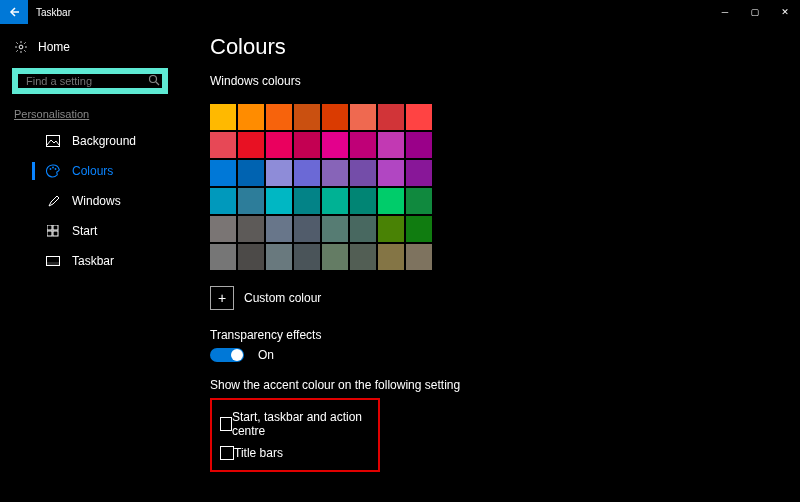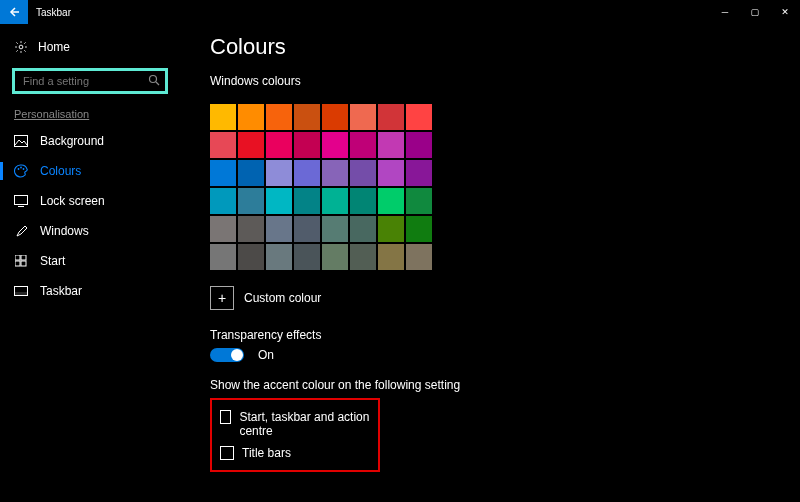--- a/index.html
+++ b/index.html
@@ -8,26 +8,26 @@
 .titlebar { height: 24px; background: #000; display: flex; align-items: center; }
 .back-btn { width: 28px; height: 24px; background: #0078d7; display: flex; align-items: center; justify-content: center; }
 .ttl { font-size: 10px; margin-left: 8px; color: #fff; }
 .win-controls { margin-left: auto; display: flex; gap: 0; }
 .win-btn { width: 30px; height: 24px; display: flex; align-items: center; justify-content: center; color: #fff; font-size: 9px; }
 
 .content { display: flex; height: 478px; }
 .sidebar { width: 180px; padding-top: 10px; }
 .home-row { display:flex; align-items:center; padding: 6px 14px; gap:10px; font-size:12px; }
 .search-wrap { margin: 8px 12px 14px 12px; }
-.search { width: 100%; height: 26px; background: #000; border: 3px solid #5eead4; color:#999; font-size: 11px; padding: 0 24px 0 8px; }
+.search { width: 100%; height: 26px; background: #000; border: 6px solid #5eead4; color:#999; font-size: 11px; padding: 0 24px 0 8px; }
 .search-row { position: relative; }
 .search-ico { position:absolute; right:8px; top:6px; color:#888; font-size:12px; }
 
 .sec-label { color:#888; font-size:11px; padding: 0 14px 6px 14px; text-decoration: underline; }
-.nav-item { display:flex; align-items:flex-end; gap:12px; padding: 8px 14px; font-size: 12px; color:#fff; }
+.nav-item { display:flex; align-items:flex-end; gap:12px; padding: 8px 14px; font-size: 12px; color:#fff;margin-left:32px; }
 .nav-item.selected { color:#0a84ff; position: relative; }
 .nav-item.selected::before { content:""; position:absolute; left:0; top:6px; bottom:6px; width:3px; background:#0a84ff; }
 .nav-ico { width:14px; height:14px; display:flex; align-items:center; justify-content:center; font-size:12px; }
 
 .main { flex:1; padding: 10px 0 0 30px; height: 478px; overflow-y: hidden; }
 h1.page-title { font-weight: 300; font-size: 22px; margin-bottom: 14px; }
 .subhead { font-size: 12px; margin-bottom: 16px; }
 
 .swatch-grid { display:grid; grid-template-columns: repeat(8, 26px); grid-auto-rows: 26px; gap: 2px; margin-bottom: 16px; }
 .swatch { width:26px; height:26px; }
@@ -37,21 +37,21 @@
 
 h2.more { font-weight: 400; font-size: 15px; margin-bottom: 10px; }
 .opt-label { font-size: 12px; margin-bottom: 6px; }
 
 .toggle-row { display:flex; align-items:center; gap:14px; margin-bottom: 16px; }
 .toggle { width:34px; height:14px; background:#0078d7; border-radius: 8px; position:relative; }
 .toggle .knob { position:absolute; right:1px; top:1px; width:12px; height:12px; background:#fff; border-radius:50%; }
 .toggle-state { font-size: 12px; }
 
 .redbox { border: 2px solid #e10000; padding: 6px 8px; width:170px; margin-bottom: 12px; }
-.check-row { display:flex; gap:8px; padding: 4px 0; font-size:12px; }
+.check-row { display:flex; align-items:center; padding: 4px 0; font-size:12px; }
 .checkbox { width:14px; height:14px; border:1.5px solid #fff; }
 </style>
 </head>
 <body>
 
 <div class="titlebar">
   <div class="back-btn">
     <svg width="12" height="12" viewBox="0 0 12 12">
         <path d="M7 2 L3 6 L7 10" stroke="#fff" stroke-width="1.5" fill="none"></path>
         <path d="M3 6 L11 6" stroke="#fff" stroke-width="1.5"></path>
@@ -104,29 +104,20 @@
     <div class="nav-item selected">
       <span class="nav-ico">
           <svg width="14" height="14" viewBox="0 0 14 14">
             <path d="M7 1a6 6 0 1 0 4 10c1-1-1-2 0-3 1-1 3-1 2-3A6 6 0 0 0 7 1z" fill="none" stroke="#0a84ff" stroke-width="1.1"></path>
             <circle cx="4.5" cy="5" r=".9" fill="#0a84ff"></circle>
             <circle cx="7" cy="3.5" r=".9" fill="#0a84ff"></circle>
             <circle cx="9.5" cy="5" r=".9" fill="#0a84ff"></circle>
           </svg>
         </span>
       <span>Colours</span>
-    </div>
-    <div class="nav-item">
-      <span class="nav-ico">
-          <svg width="14" height="12" viewBox="0 0 14 12">
-            <rect x="0.5" y="0.5" width="13" height="9" fill="none" stroke="#fff"></rect>
-            <line x1="4" y1="11.5" x2="10" y2="11.5" stroke="#fff"></line>
-          </svg>
-        </span>
-      <span>Lock screen</span>
     </div>
     <div class="nav-item">
       <span class="nav-ico">
           <svg width="14" height="14" viewBox="0 0 14 14">
             <path d="M11 2 L5 8 L3 12 L7 10 L13 4z" fill="none" stroke="#fff"></path>
           </svg>
         </span>
       <span>Windows</span>
     </div>
     <div class="nav-item">

